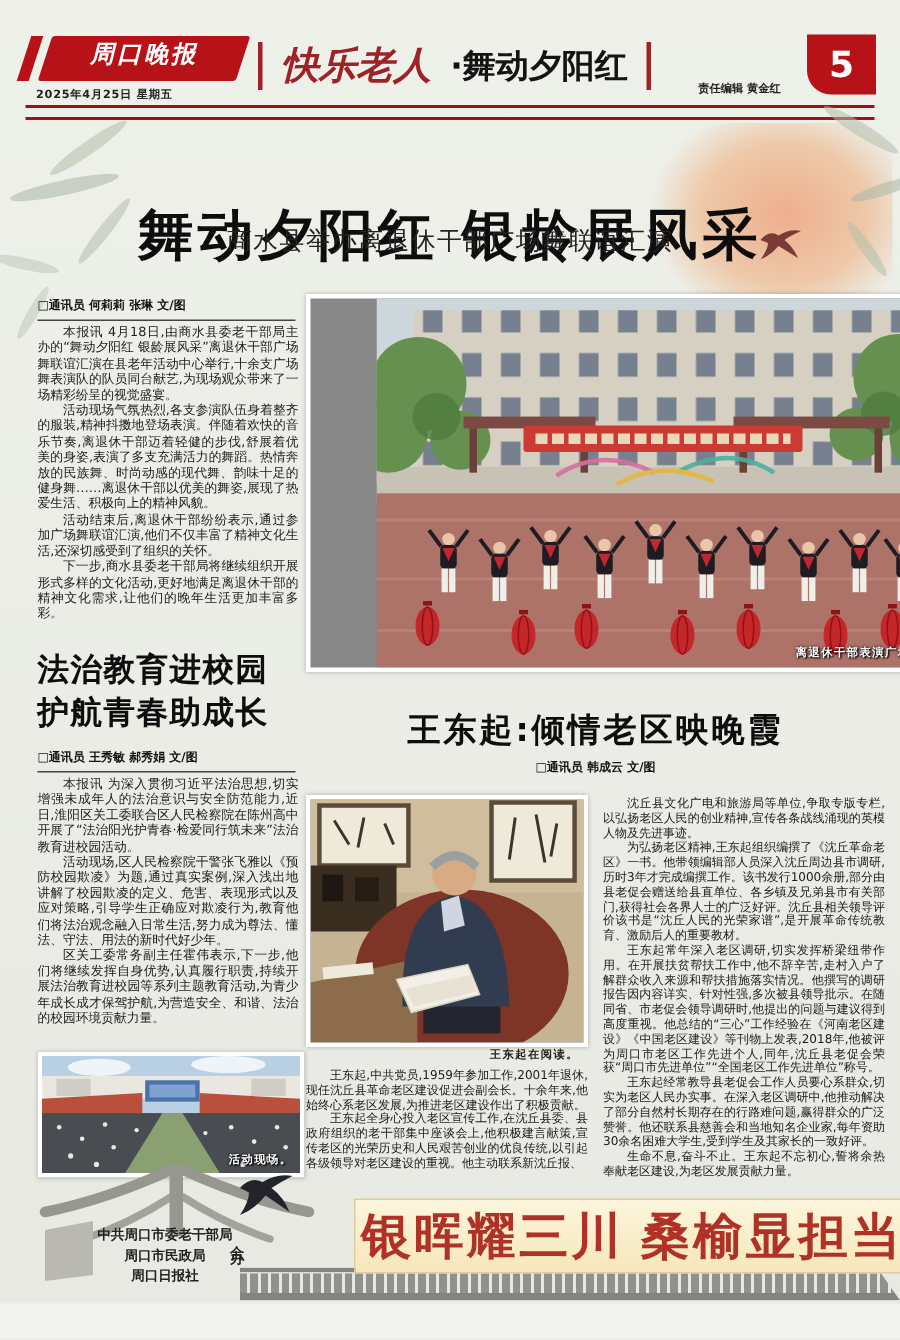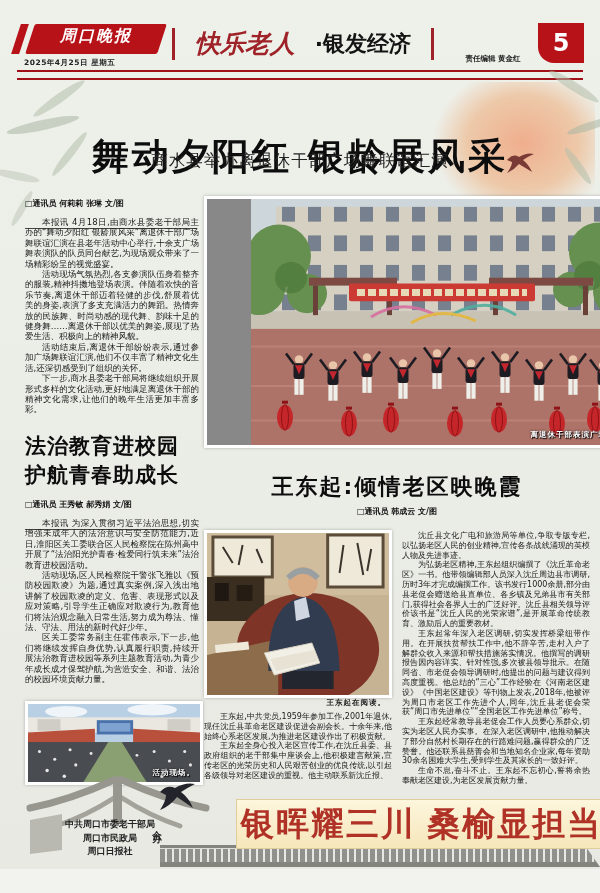--- a/index.html
+++ b/index.html
@@ -17,21 +17,21 @@
   .sh-black{color:#141414;font-size:22px;font-weight:bold;}
   .editor{left:448px;top:54px;width:90px;font-size:7.5px;font-weight:bold;color:#222;text-align:center;}
   .badge{left:538px;top:23px;width:46px;height:40px;background:#b81219;color:#fff;font-size:24px;font-weight:bold;display:flex;align-items:center;justify-content:center;border-radius:0 0 0 16px;}
   .rule2{left:17px;top:70px;width:566px;height:6px;border-top:2px solid #a01016;border-bottom:2px solid #a01016;}
   
   .leaf{position:absolute;background:#b3bfab;border-radius:50%;opacity:.55;}
   .peach{left:435px;top:82px;width:160px;height:135px;background:radial-gradient(ellipse at 55% 45%, #efae8d 0%, #edc9a9 45%, rgba(237,201,169,0) 72%);}
   .headline{left:30px;top:96px;width:540px;text-align:center;font-size:37px;font-weight:bold;letter-spacing:3px;color:#0d0d0d;margin-top:36px;}
   .subhead{left:60px;top:150px;width:480px;text-align:center;font-size:16.5px;letter-spacing:1px;color:#222;}
   
-  .byline{font-size:8px;font-weight:bold;color:#111;border-bottom:1.5px solid #444;padding-bottom:19px;}
+  .byline{font-size:8px;font-weight:bold;color:#111;border-bottom:1.5px solid #444;padding-bottom:4px;}
   .body-txt{font-size:8.5px;line-height:10.4px;text-align:justify;word-break:break-all;overflow:hidden;}
   .body-txt p{margin:0;text-indent:2em;}
   .small-txt{font-size:8px;line-height:9.8px;}
   .ltitle{left:25px;top:432px;width:176px;text-align:left;font-size:21px;font-weight:bold;line-height:29px;letter-spacing:1px;color:#0d0d0d;}
   .photo-frame{border:3px solid #fff;box-shadow:0 0 3px rgba(60,60,60,.35);background:#888;overflow:hidden;}
   .cap-overlay{position:absolute;color:#fff;font-size:7.5px;font-weight:bold;text-shadow:0 0 2px #000,1px 1px 1px #000;letter-spacing:1px;}
   .wtitle{left:204px;top:472px;width:386px;text-align:center;font-size:22px;font-weight:bold;letter-spacing:2px;color:#0d0d0d;}
   .wbyline{left:204px;top:506px;width:386px;text-align:center;font-size:8px;font-weight:bold;color:#111;}
   .wcap{font-size:7.5px;font-weight:bold;text-align:right;color:#222;letter-spacing:1px;}
   
@@ -56,21 +56,21 @@
 
 <div id="page">
 
   <div class="abs flag-stripe"></div>
   <div class="abs flag"></div>
   <div class="abs flag-txt">周口晚报</div>
   <div class="abs date">2025年4月25日 星期五</div>
   <div class="abs section-head">
     <span class="vbar"></span>
     <span class="sh-red">快乐老人</span>
-    <span class="sh-black">·银发经济</span>
+    <span class="sh-black">·舞动夕阳红</span>
     <span class="vbar"></span>
   </div>
   <div class="abs editor">责任编辑 黄金红</div>
   <div class="abs badge">5</div>
   <div class="abs rule2"></div>
 
   <div class="leaf" style="left:28px;top:94px;width:62px;height:9px;transform:rotate(-35deg);"></div>
   <div class="leaf" style="left:6px;top:120px;width:74px;height:10px;transform:rotate(-12deg);background:#a9b6a4;"></div>
   <div class="leaf" style="left:42px;top:150px;width:55px;height:8px;transform:rotate(-52deg);"></div>
   <div class="leaf" style="left:-6px;top:172px;width:46px;height:8px;transform:rotate(12deg);background:#c0c9b9;"></div>

